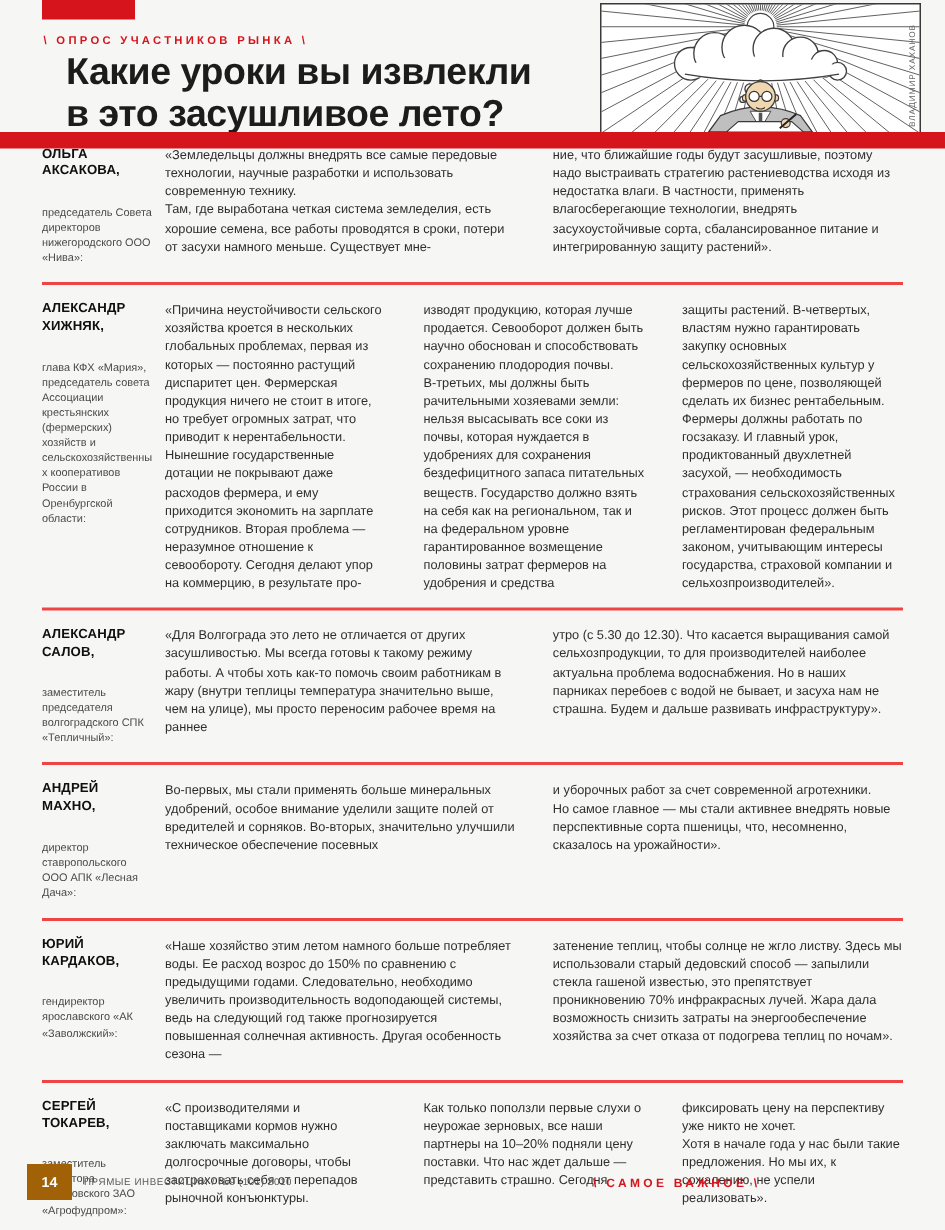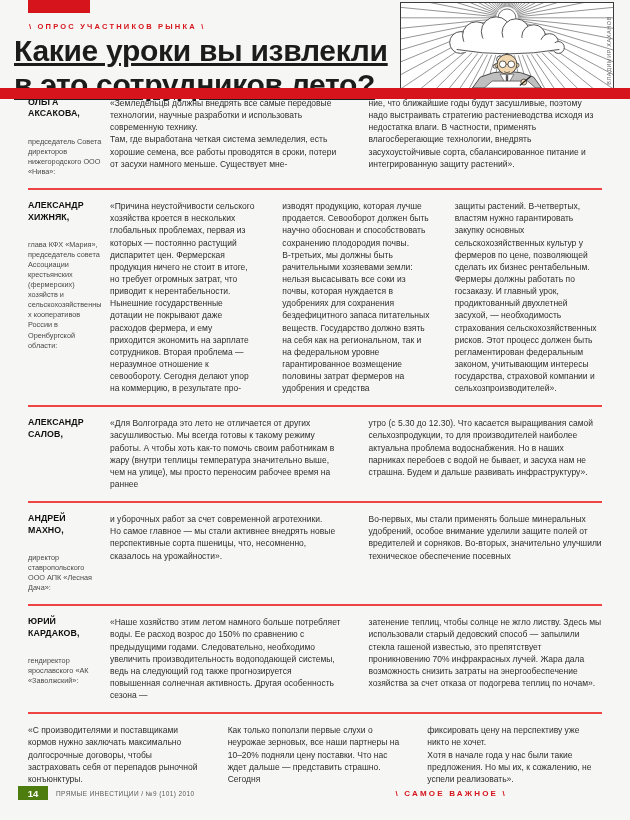--- a/index.html
+++ b/index.html
@@ -13,24 +13,23 @@
   }
   
   .header { position:relative; height:85px; }
   .red-chip { position:absolute; left:28px; top:0; width:62px; height:13px; background:#d6141c; }
   .kicker {
     position:absolute; left:29px; top:22px;
     font-size:7.5px; font-weight:bold; letter-spacing:2.2px; color:#d6141c;
     white-space:nowrap;
   }
   .title {
-    position:absolute; left:14px; top:34px;
-    font-size:30px; font-weight:bold; line-height:1.13; letter-spacing:-0.3px;
+    position:absolute; left:44px; top:34px;
+    font-size:25px; font-weight:bold; line-height:1.13; letter-spacing:-0.3px;
     color:#1c1c1a;
-    text-decoration:underline;
   }
   .red-band { position:absolute; left:0; top:88px; width:630px; height:11px; background:#d6141c; }
   .illustration {
     position:absolute; top:2px; right:16px; width:214px; height:86px;
     background:#ffffff; border:1px solid #3a3a3a; border-bottom:none;
   }
   .illustration svg { display:block; width:100%; height:100%; }
   .credit {
     position:absolute; right:1px; bottom:3px;
     writing-mode:vertical-rl; transform:rotate(180deg);
@@ -44,39 +43,39 @@
   .name { font-size:8.8px; font-weight:bold; line-height:1.3; color:#0f0f0f; letter-spacing:0.1px; }
   .role { margin-top:17px; font-size:7.3px; line-height:1.38; color:#4a4a4a; overflow-wrap:break-word; }
   .cols { flex:1; display:flex; gap:25px; }
   .col { flex:1; font-size:8.5px; line-height:1.43; color:#2e2e2e; white-space:pre-line; }
   
   .footer {
     position:absolute; left:0; bottom:20px; width:630px;
     display:flex; align-items:center; padding:0 28px;
   }
   .page-box {
-    margin-left:-10px; width:30px; height:14px; background:#4d7c0f;
+    margin-left:-10px; width:30px; height:24px; background:#a16207;
     color:#fff; font-size:9.5px; font-weight:bold;
     display:flex; align-items:center; justify-content:center;
   }
   .folio { margin-left:8px; font-size:6.5px; color:#5a5a5a; letter-spacing:0.4px; }
   .footer-tag {
     margin-left:auto; margin-right:95px;
     font-size:8px; font-weight:bold; letter-spacing:2.2px; color:#d6141c; white-space:nowrap;
   }
 </style>
 </head>
 <body>
 
 <div class="header">
   <div class="red-chip"></div>
   <div class="kicker">\ ОПРОС УЧАСТНИКОВ РЫНКА \</div>
   <div class="title">
     <div>Какие уроки вы извлекли</div>
-    <div>в это сотрудников лето?</div>
+    <div>в это засушливое лето?</div>
   </div>
 
   <div class="illustration">
     <svg viewBox="0 0 214 86">
       <g id="rays" stroke="#3c3c3c" stroke-width="0.55">
           <line x1="118" y1="15" x2="347" y2="15"></line>
           <line x1="117.94703199339416" y1="16.078188543625167" x2="345.8443344013273" y2="38.52411367909454"></line>
           <line x1="117.78863808443553" y1="17.14599354217741" x2="342.3884672967753" y2="61.82167728387078"></line>
           <line x1="117.5263436930543" y1="18.193131449799086" x2="336.6656805757301" y2="84.66832254107096"></line>
           <line x1="117.16267485762415" y1="19.209517756015988" x2="328.7310878027088" y2="106.84402376762155"></line>
@@ -202,51 +201,56 @@
 Нынешние государственные дотации не покрывают даже расходов фермера, и ему приходится экономить на зарплате сотрудников. Вторая проблема — неразумное отношение к севообороту. Сегодня делают упор на коммерцию, в результате про-</div>
         <div class="col">изводят продукцию, которая лучше продается. Севооборот должен быть научно обоснован и способствовать сохранению плодородия почвы.
 В-третьих, мы должны быть рачительными хозяевами земли: нельзя высасывать все соки из почвы, которая нуждается в удобрениях для сохранения бездефицитного запаса питательных веществ. Государство должно взять на себя как на региональном, так и на федеральном уровне гарантированное возмещение половины затрат фермеров на удобрения и средства</div>
         <div class="col">защиты растений. В-четвертых, властям нужно гарантировать закупку основных сельскохозяйственных культур у фермеров по цене, позволяющей сделать их бизнес рентабельным. Фермеры должны работать по госзаказу. И главный урок, продиктованный двухлетней засухой, — необходимость страхования сельскохозяйственных рисков. Этот процесс должен быть регламентирован федеральным законом, учитывающим интересы государства, страховой компании и сельхозпроизводителей».</div>
       </div>
   </div>
 
   <div class="section">
     <div class="label">
       <div class="name">АЛЕКСАНДР САЛОВ,</div>
+      <div class="role">заместитель председателя волгоградского СПК «Тепличный»:</div>
     </div>
     <div class="cols">
         <div class="col">«Для Волгограда это лето не отличается от других засушливостью. Мы всегда готовы к такому режиму работы. А чтобы хоть как-то помочь своим работникам в жару (внутри теплицы температура значительно выше, чем на улице), мы просто переносим рабочее время на раннее</div>
         <div class="col">утро (с 5.30 до 12.30). Что касается выращивания самой сельхозпродукции, то для производителей наиболее актуальна проблема водоснабжения. Но в наших парниках перебоев с водой не бывает, и засуха нам не страшна. Будем и дальше развивать инфраструктуру».</div>
       </div>
   </div>
 
   <div class="section">
     <div class="label">
       <div class="name">АНДРЕЙ МАХНО,</div>
       <div class="role">директор ставропольского ООО АПК «Лесная Дача»:</div>
     </div>
     <div class="cols">
+        <div class="col">Во-первых, мы стали применять больше минеральных удобрений, особое внимание уделили защите полей от вредителей и сорняков. Во-вторых, значительно улучшили техническое обеспечение посевных</div>
         <div class="col">и уборочных работ за счет современной агротехники.
 Но самое главное — мы стали активнее внедрять новые перспективные сорта пшеницы, что, несомненно, сказалось на урожайности».</div>
-        <div class="col">Во-первых, мы стали применять больше минеральных удобрений, особое внимание уделили защите полей от вредителей и сорняков. Во-вторых, значительно улучшили техническое обеспечение посевных</div>
       </div>
   </div>
 
   <div class="section">
     <div class="label">
       <div class="name">ЮРИЙ КАРДАКОВ,</div>
       <div class="role">гендиректор ярославского «АК «Заволжский»:</div>
     </div>
     <div class="cols">
         <div class="col">«Наше хозяйство этим летом намного больше потребляет воды. Ее расход возрос до 150% по сравнению с предыдущими годами. Следовательно, необходимо увеличить производительность водоподающей системы, ведь на следующий год также прогнозируется повышенная солнечная активность. Другая особенность сезона —</div>
         <div class="col">затенение теплиц, чтобы солнце не жгло листву. Здесь мы использовали старый дедовский способ — запылили стекла гашеной известью, это препятствует проникновению 70% инфракрасных лучей. Жара дала возможность снизить затраты на энергообеспечение хозяйства за счет отказа от подогрева теплиц по ночам».</div>
       </div>
   </div>
 
   <div class="section">
+    <div class="label">
+      <div class="name">СЕРГЕЙ ТОКАРЕВ,</div>
+      <div class="role">заместитель директора хабаровского ЗАО «Агрофудпром»:</div>
+    </div>
     <div class="cols">
         <div class="col">«С производителями и поставщиками кормов нужно заключать максимально долгосрочные договоры, чтобы застраховать себя от перепадов рыночной конъюнктуры.</div>
         <div class="col">Как только поползли первые слухи о неурожае зерновых, все наши партнеры на 10–20% подняли цену поставки. Что нас ждет дальше — представить страшно. Сегодня</div>
         <div class="col">фиксировать цену на перспективу уже никто не хочет.
 Хотя в начале года у нас были такие предложения. Но мы их, к сожалению, не успели реализовать».</div>
       </div>
   </div>
 </div>
 
 <div class="footer">

